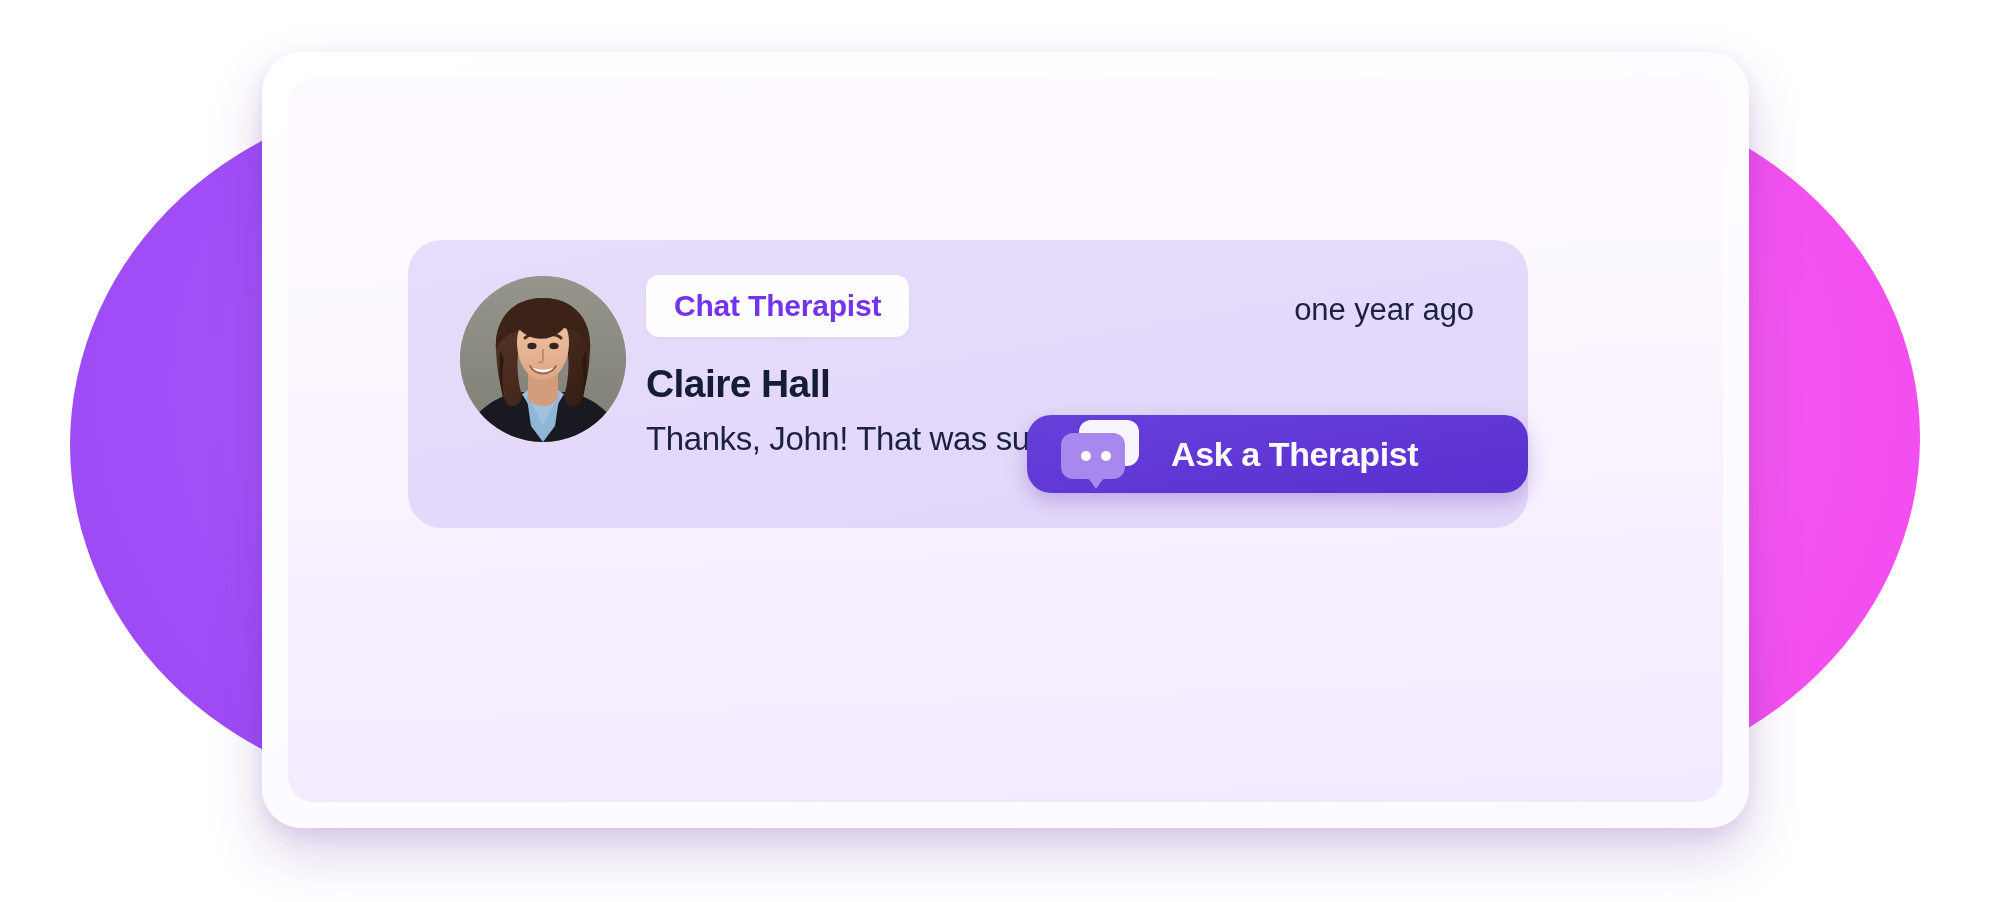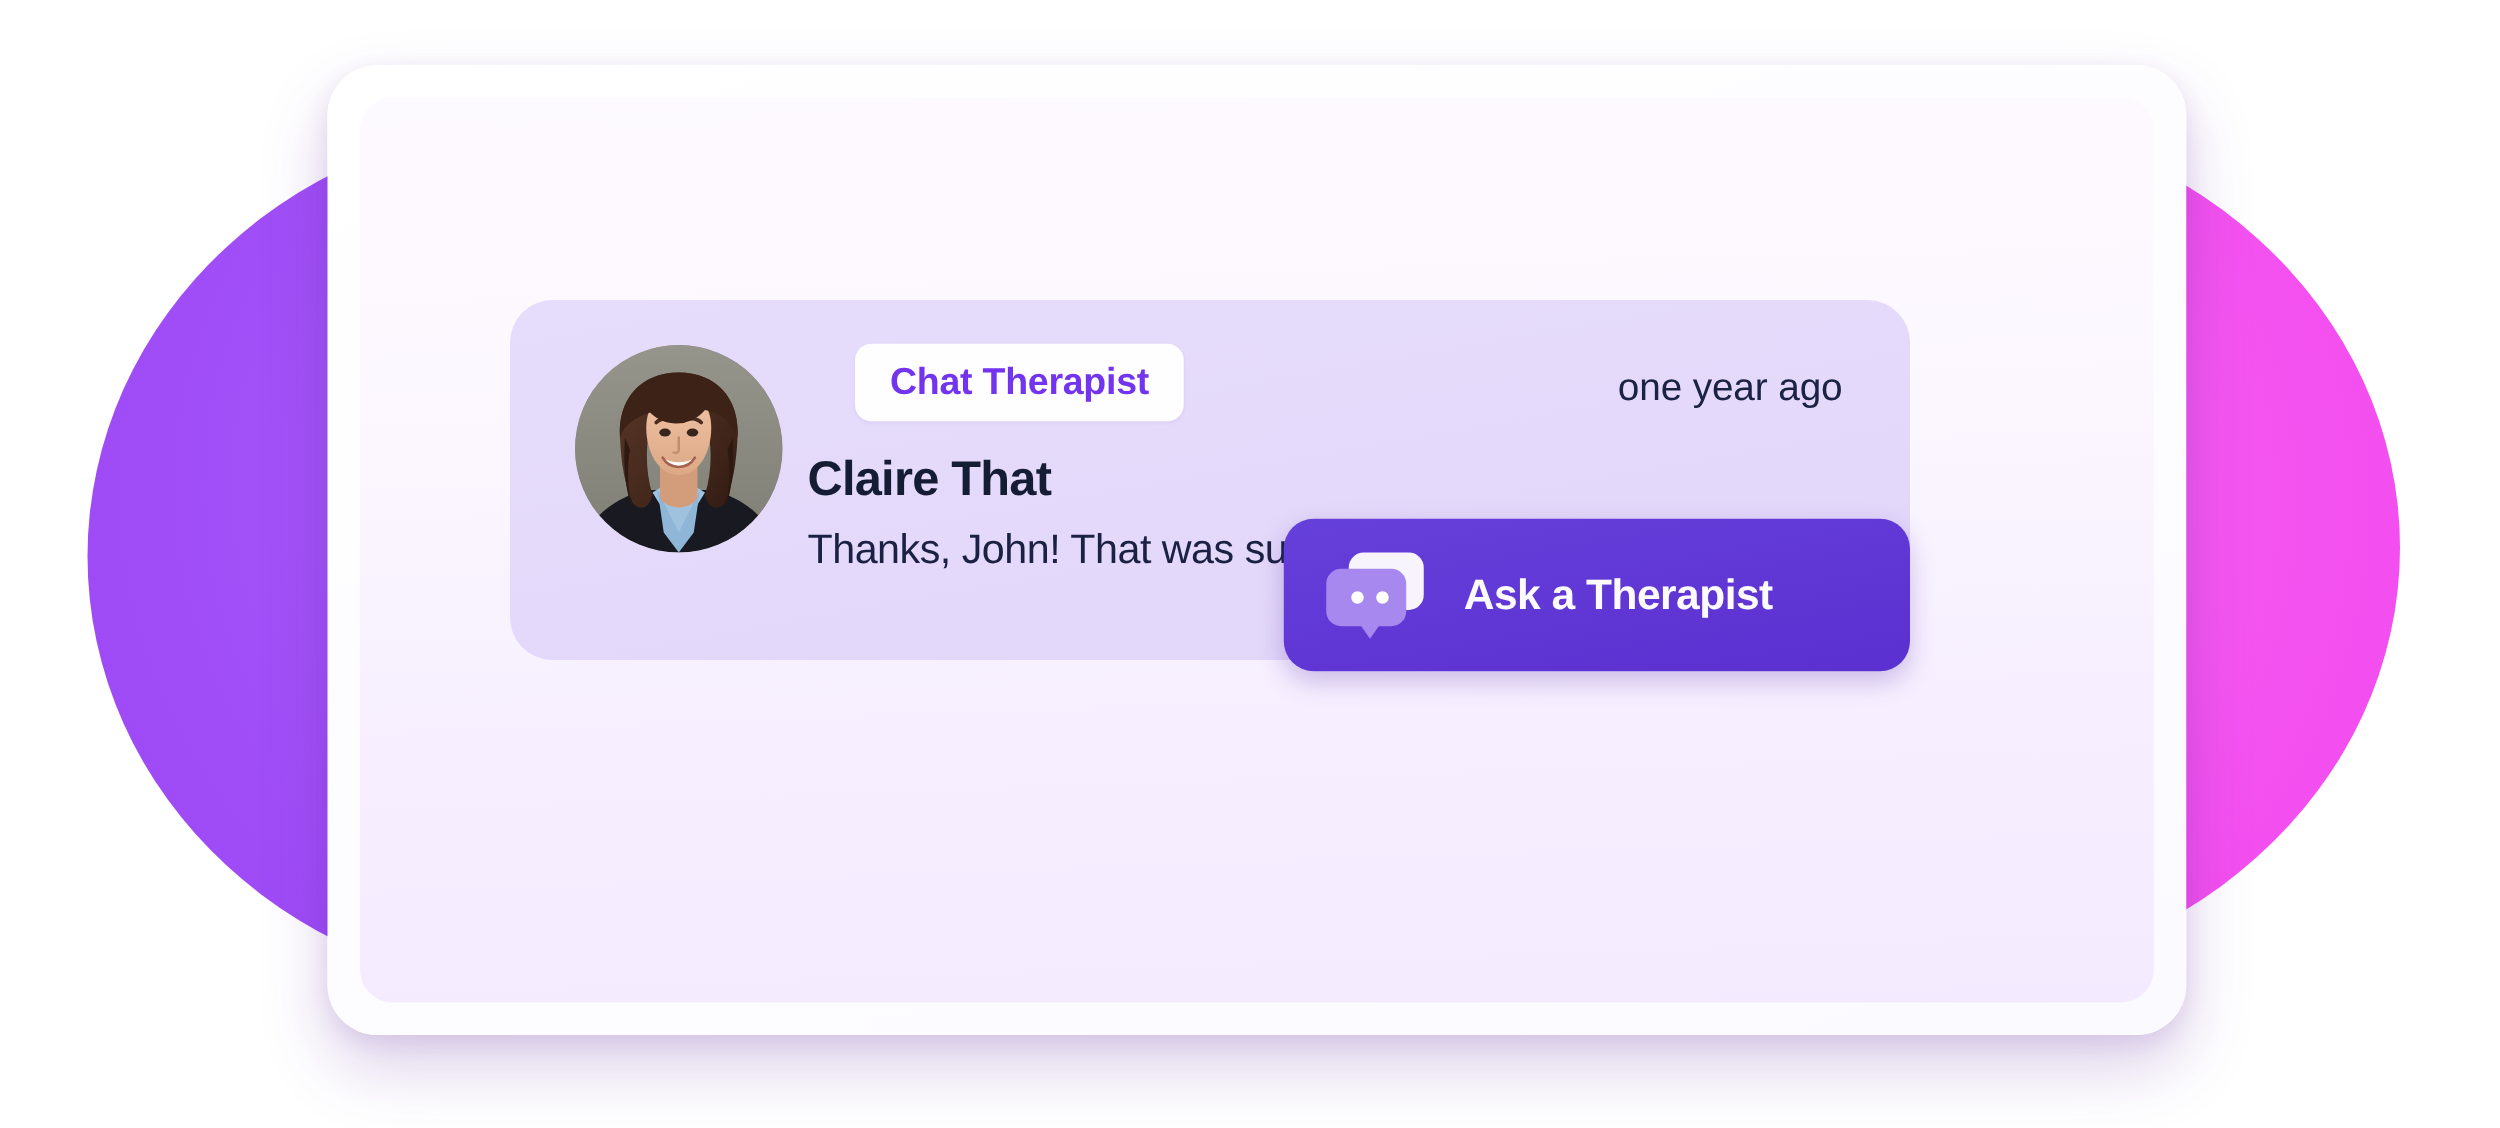--- a/index.html
+++ b/index.html
@@ -95,21 +95,20 @@
     position: absolute;
     left: 238px;
     top: 35px;
     height: 62px;
     padding: 0 28px;
     display: flex;
     align-items: center;
     background: #fefdff;
     border-radius: 13px;
     box-shadow: 0 1px 3px rgba(60, 20, 120, 0.06);
-    margin-left: 38px;
   }
   #badge-chat-therapist .badge-label {
     color: #7234ef;
     font-size: 30px;
     font-weight: 700;
     letter-spacing: -0.2px;
     white-space: nowrap;
   }
 
   #timestamp {
@@ -144,21 +143,21 @@
     letter-spacing: -0.4px;
     white-space: nowrap;
   }
 
   
   #ask-therapist-button {
     position: absolute;
     left: 739px;
     top: 337px;
     width: 501px;
-    height: 122px;
+    height: 78px;
     background: linear-gradient(170deg, #6640db 0%, #5f36d4 60%, #5a31d0 100%);
     border-radius: 24px;
     display: flex;
     align-items: center;
     border: none;
     cursor: pointer;
     box-shadow: 0 8px 20px rgba(74, 35, 164, 0.25);
     padding: 0;
   }
 
@@ -243,21 +242,21 @@
             </g>
           </svg>
         </div>
 
         <div id="badge-chat-therapist">
           <span class="badge-label">Chat Therapist</span>
         </div>
 
         <div id="timestamp">one year ago</div>
 
-        <div id="sender-name">Claire That</div>
+        <div id="sender-name">Claire Hall</div>
 
         <div id="message-text">Thanks, John! That was super helpful…..</div>
 
       </div>
 
       <button id="ask-therapist-button">
         <span id="chat-bubbles-icon">
           <svg viewBox="0 0 82 76" xmlns="http://www.w3.org/2000/svg" aria-hidden="true">
 
             <path d="M32 4 h36 a12 12 0 0 1 12 12 v22 a12 12 0 0 1 -12 12 h-36 a12 12 0 0 1 -12 -12 v-22 a12 12 0 0 1 12 -12 z" fill="#f7f4fe"></path>

